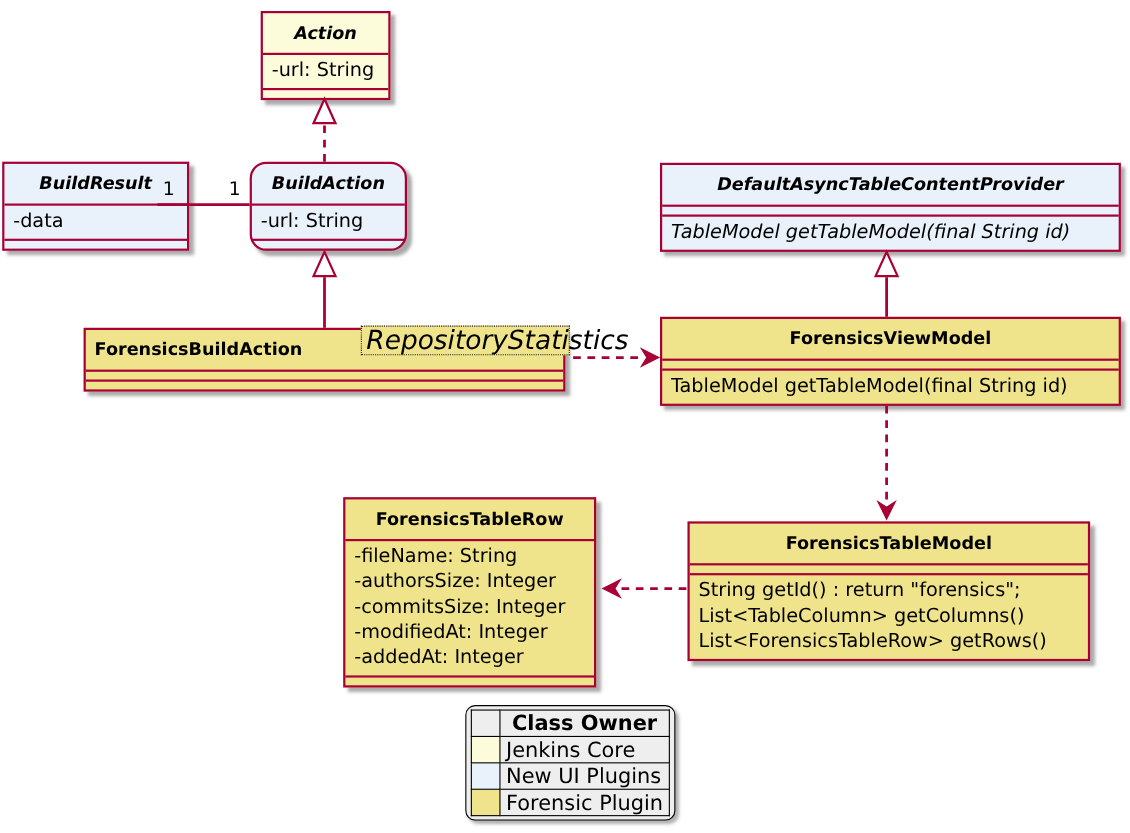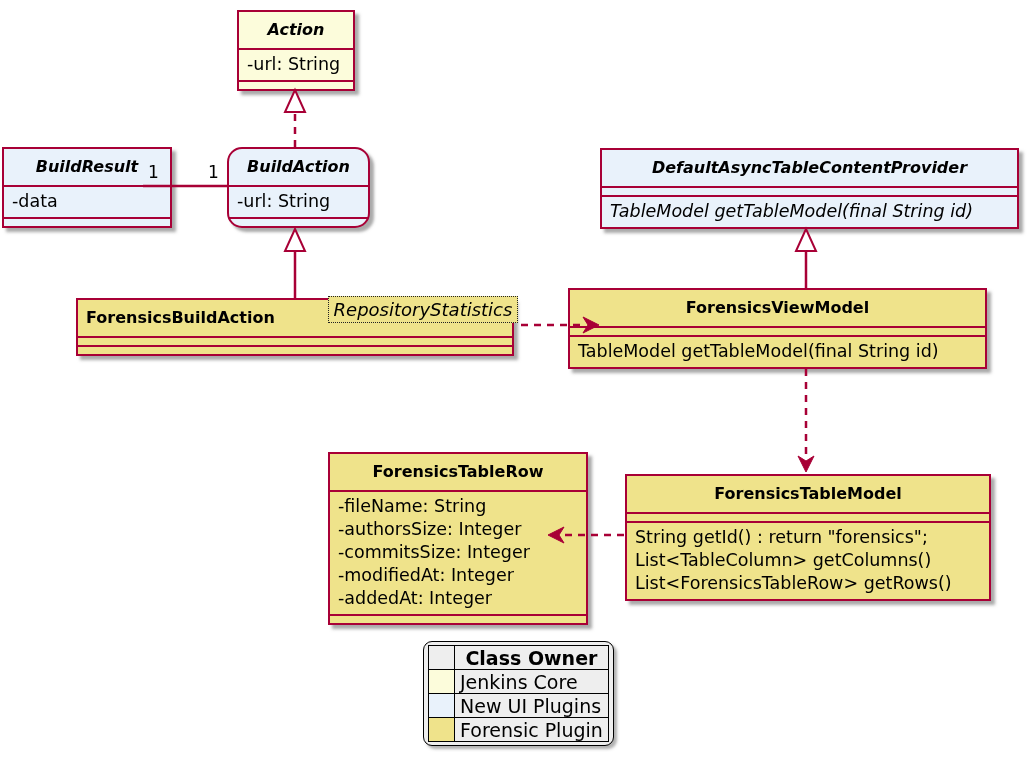--- a/index.html
+++ b/index.html
@@ -44,21 +44,21 @@
     white-space: nowrap;
   }
   .comp.italic .member { font-style: italic; }
   .title-left .title { text-align: left; padding-left: 8px; }
 
   
   .gen-tag {
     position: absolute;
     border: 1px dotted #222;
     background: #EFE38B;
-    font-size: 18px;
+    font-size: 24px;
     font-style: italic;
     line-height: 23px;
     text-align: center;
     padding: 1px 4px;
     z-index: 6;
     white-space: nowrap;
   }
 
   
   .mult {
@@ -184,29 +184,29 @@
   </div>
 
   <div class="cls fill-yellow title-left" style="left:76px; top:298px; width:438px;">
     <div class="title">ForensicsBuildAction</div>
     <div class="comp empty"></div>
     <div class="comp empty"></div>
   </div>
 
   <div class="gen-tag" style="left:328px; top:296px; width:190px;">RepositoryStatistics</div>
 
-  <div class="cls fill-yellow" style="left:568px; top:288px; width:419px;">
+  <div class="cls fill-yellow" style="left:600px; top:288px; width:419px;">
     <div class="title">ForensicsViewModel</div>
     <div class="comp empty"></div>
     <div class="comp">
       <div class="member">TableModel getTableModel(final String id)</div>
     </div>
   </div>
 
-  <div class="cls fill-yellow" style="left:328px; top:452px; width:260px;">
+  <div class="cls fill-yellow" style="left:312px; top:452px; width:230px;">
     <div class="title">ForensicsTableRow</div>
     <div class="comp">
       <div class="member">-fileName: String</div>
       <div class="member">-authorsSize: Integer</div>
       <div class="member">-commitsSize: Integer</div>
       <div class="member">-modifiedAt: Integer</div>
       <div class="member">-addedAt: Integer</div>
     </div>
     <div class="comp empty"></div>
   </div>

